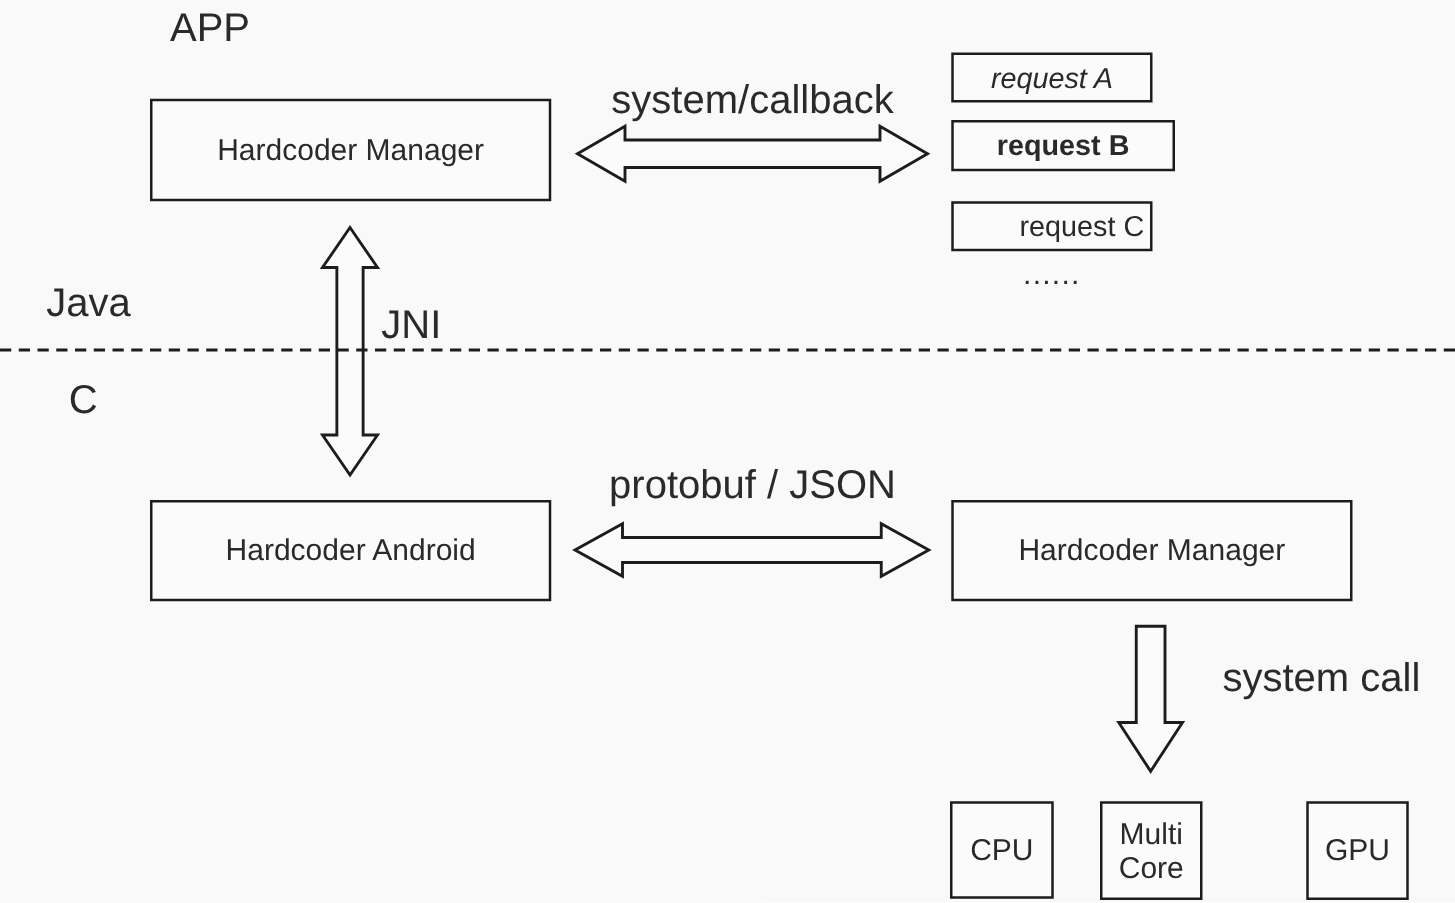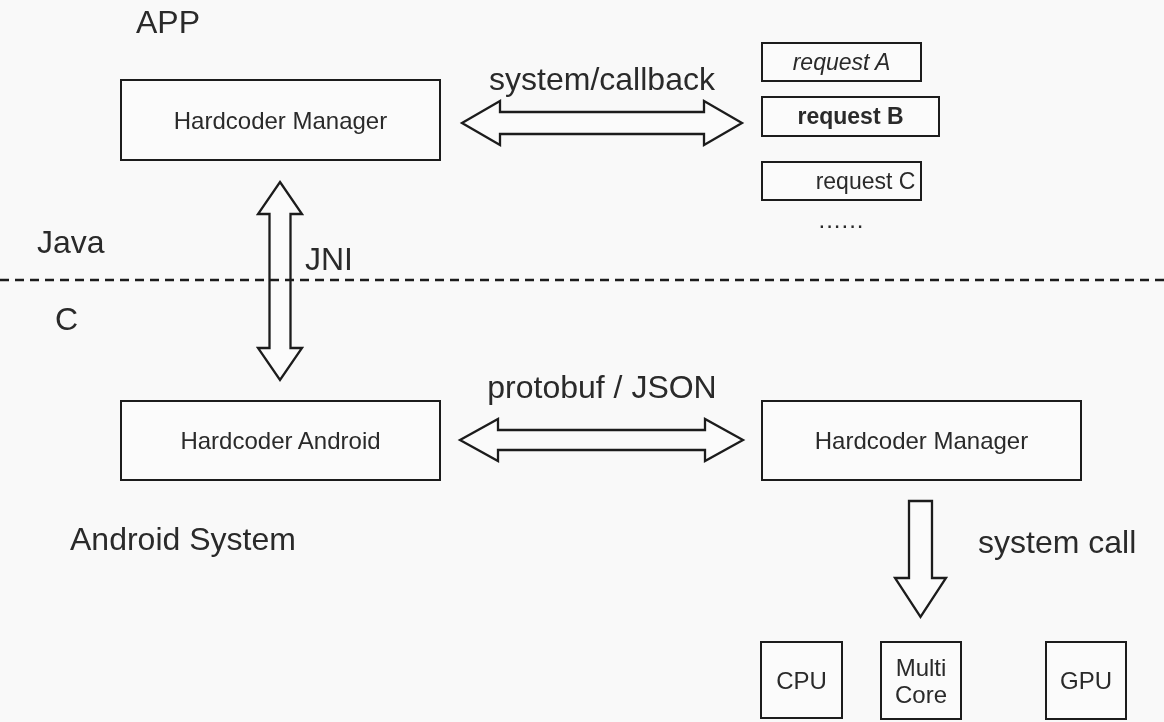--- a/index.html
+++ b/index.html
@@ -78,21 +78,20 @@
     <polygon class="arrow" points="460,440 498,419 498,430 705,430 705,419 743,440 705,461 705,450 498,450 498,461"></polygon>
 
     <polygon class="arrow" points="909,501 932,501 932,578 946,578 920.5,617 895,578 909,578"></polygon>
 
     <line class="divider" x1="0" y1="280" x2="1164" y2="280" stroke-dasharray="9 6"></line>
   </svg>
 
   <div class="lbl" style="left:136px;top:9px;">APP</div>
   <div class="lbl" style="left:37px;top:229px;">Java</div>
   <div class="lbl" style="left:55px;top:306px;">C</div>
-  <div class="lbl" style="left:70px;top:526px;">Android System</div>
 
   <div class="lbl center" style="left:452px;top:66px;width:300px;">system/callback</div>
   <div class="lbl" style="left:305px;top:246px;">JNI</div>
   <div class="lbl center two-line" style="left:461px;top:374px;width:282px;">
     <div>protobuf / JSON</div>
   </div>
   <div class="lbl" style="left:942px;top:529px;margin-left:36px;">system call</div>
 
   <div class="box" style="left:120px;top:79px;width:321px;height:82px;">Hardcoder Manager</div>
   <div class="box" style="left:120px;top:400px;width:321px;height:81px;">Hardcoder Android</div>

